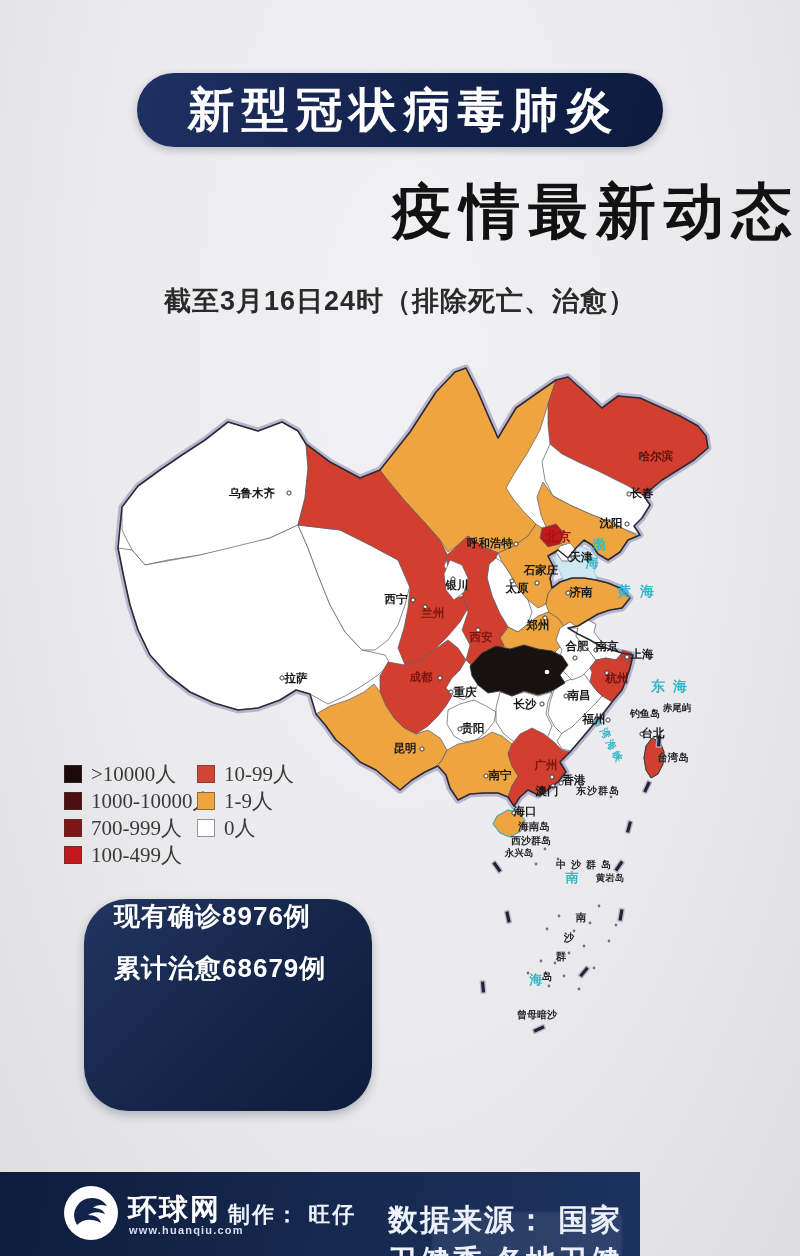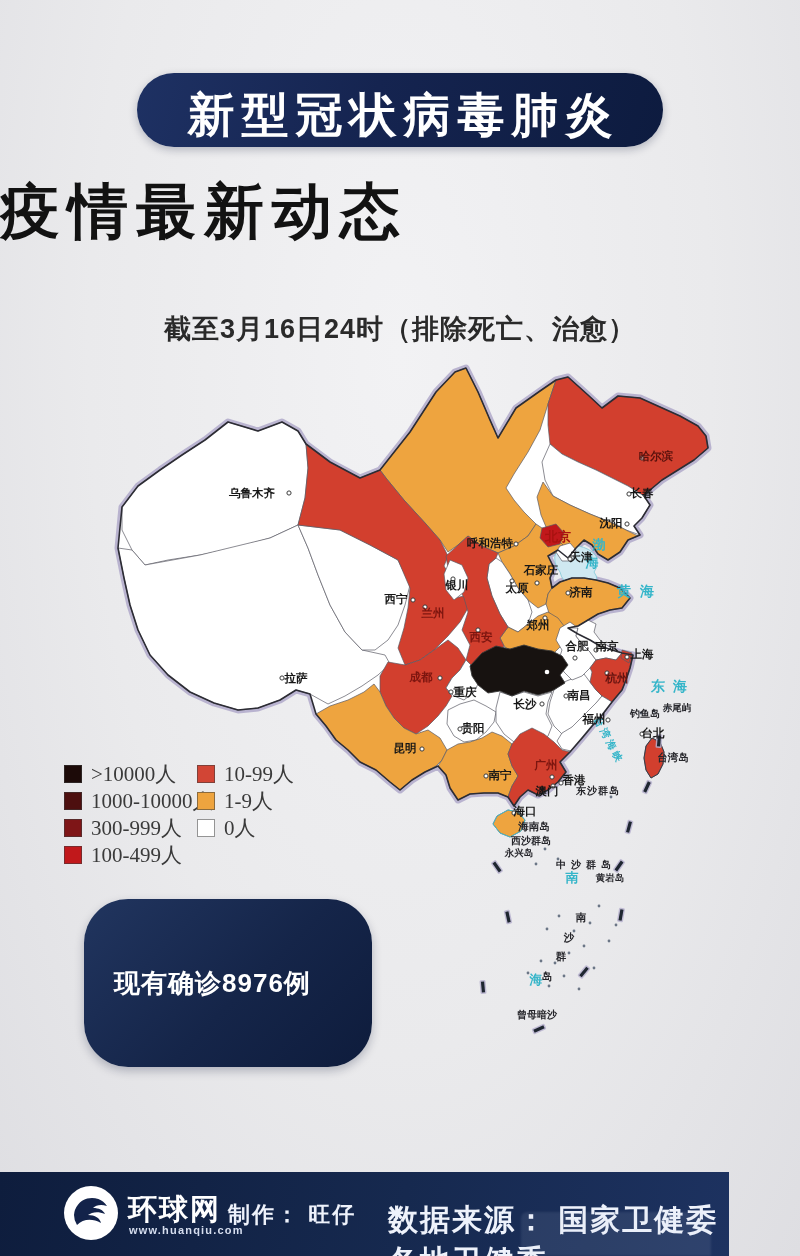--- a/index.html
+++ b/index.html
@@ -1,41 +1,41 @@
 <!DOCTYPE html>
 <html><head>
 <meta charset="utf-8">
 <style>
   html,body{margin:0;padding:0;}
   body{font-family:"Liberation Sans", sans-serif;}
   .page{position:relative;width:800px;height:1256px;overflow:hidden;
     background:radial-gradient(ellipse at 50% 28%, #f2f2f4 0%, #eaeaec 55%, #dedee2 100%);}
   .badge{position:absolute;left:137px;top:73px;width:526px;height:74px;
     background:linear-gradient(105deg,#1e3163 0%,#152450 45%,#0d1b3f 100%);
-    border-radius:38px;display:flex;align-items:flex-end;justify-content:center;
+    border-radius:38px;display:flex;align-items:center;justify-content:center;
     box-shadow:0 3px 8px rgba(10,20,50,.25);}
   .badge span{color:#fff;font-size:47px;font-weight:900;letter-spacing:7px;text-indent:7px;}
-  .main-title{position:absolute;left:0;top:172px;width:800px;text-align:left;
+  .main-title{position:absolute;left:0;top:172px;width:800px;text-align:right;
     font-size:60px;font-weight:900;color:#121212;letter-spacing:8px;}
   .subtitle{position:absolute;left:0;top:283px;width:800px;text-align:center;
-    font-size:27px;font-weight:800;color:#2a2a2a;letter-spacing:1px;margin-top:28px;}
+    font-size:27px;font-weight:800;color:#2a2a2a;letter-spacing:1px;}
   svg.map{position:absolute;left:0;top:0;width:800px;height:1256px;}
   .legend{position:absolute;left:64px;top:753px;width:300px;
     font-family:"Liberation Serif", serif;font-size:21px;color:#3a3a3a;}
   .legend .col{position:absolute;top:0;margin-top:8px;}
   .legend .col1{left:0;}
   .legend .col2{left:133px;font-family:Liberation Serif, serif;}
   .legend .row{display:flex;align-items:center;height:26px;margin-bottom:1px;}
   .legend .sw{width:16px;height:16px;margin-right:9px;flex:0 0 16px;border:1px solid rgba(60,60,60,.55);}
-  .stats{position:absolute;left:84px;top:899px;width:288px;height:168px;
+  .stats{position:absolute;left:84px;top:899px;width:288px;height:212px;
     background:linear-gradient(135deg,#21355f 0%,#152549 55%,#0e1c3c 100%);
-    border-radius:44px;display:flex;flex-direction:column;justify-content:center;
+    border-radius:44px;display:flex;flex-direction:column;justify-content:flex-start;
     padding-left:30px;box-sizing:border-box;gap:17px;box-shadow:0 4px 10px rgba(10,20,50,.25);}
   .stats div{color:#fff;font-size:26px;font-weight:800;letter-spacing:1px;}
-  .footer{position:absolute;left:0;top:1172px;width:729px;height:84px;
+  .footer{position:absolute;left:0;top:1172px;width:640px;height:84px;
     background:linear-gradient(100deg,#0e1d3d 0%,#16294f 55%,#1d3260 100%);
     display:flex;align-items:center;}
   .logo{position:absolute;left:62px;top:12px;width:58px;height:58px;}
   .logo-text{position:absolute;left:128px;top:18px;color:#fff;font-size:29px;font-weight:900;letter-spacing:2px;}
   .logo-url{position:absolute;left:129px;top:52px;color:#d6deef;font-size:11px;letter-spacing:1.2px;font-weight:700;}
   .credit{position:absolute;left:228px;top:28px;color:#eef2fb;font-size:22px;font-weight:700;letter-spacing:2px;}
   .source{position:absolute;left:388px;top:28px;color:#eef2fb;font-size:30px;font-weight:700;letter-spacing:2px;}
   .wm{position:absolute;right:18px;bottom:0;width:190px;height:44px;background:rgba(210,220,240,.10);
     border-radius:6px 6px 0 0;filter:blur(1px);}
 </style>
@@ -246,21 +246,21 @@
       <div class="row">
           <span class="sw" style="background: rgb(28, 10, 8);"></span>
           <span>&gt;10000人</span>
         </div>
       <div class="row">
           <span class="sw" style="background: rgb(77, 15, 15);"></span>
           <span>1000-10000人</span>
         </div>
       <div class="row">
           <span class="sw" style="background: rgb(126, 21, 23);"></span>
-          <span>300-999人</span>
+          <span>700-999人</span>
         </div>
       <div class="row">
           <span class="sw" style="background: rgb(193, 24, 27);"></span>
           <span>100-499人</span>
         </div>
     </div>
     <div class="col col2">
       <div class="row">
           <span class="sw" style="background: rgb(210, 69, 53);"></span>
           <span>10-99人</span>
@@ -271,20 +271,21 @@
         </div>
       <div class="row">
           <span class="sw" style="background: rgb(255, 255, 255);"></span>
           <span>0人</span>
         </div>
     </div>
   </div>
 
   <div class="stats">
     <div>现有确诊8976例</div>
+    <div>累计治愈68679例</div>
   </div>
 
   <div class="footer">
     <svg class="logo" viewBox="0 0 58 58">
       <circle cx="29" cy="29" r="27" fill="#ffffff"></circle>
       <path d="M12,31 a18,18 0 0 1 33,-9 c-6,-2 -11,-1 -14,2 c6,0 10,2 12,6 c-7,-3 -13,-2 -17,1 c7,0 12,3 13,8 c-9,-5 -18,-4 -24,2 a18,18 0 0 1 -3,-10 Z" fill="#13234a"></path>
     </svg>
     <span class="logo-text">环球网</span>
     <span class="logo-url">www.huanqiu.com</span>
     <span class="credit"><span>制作：</span>&nbsp;<span>旺仔</span></span>

